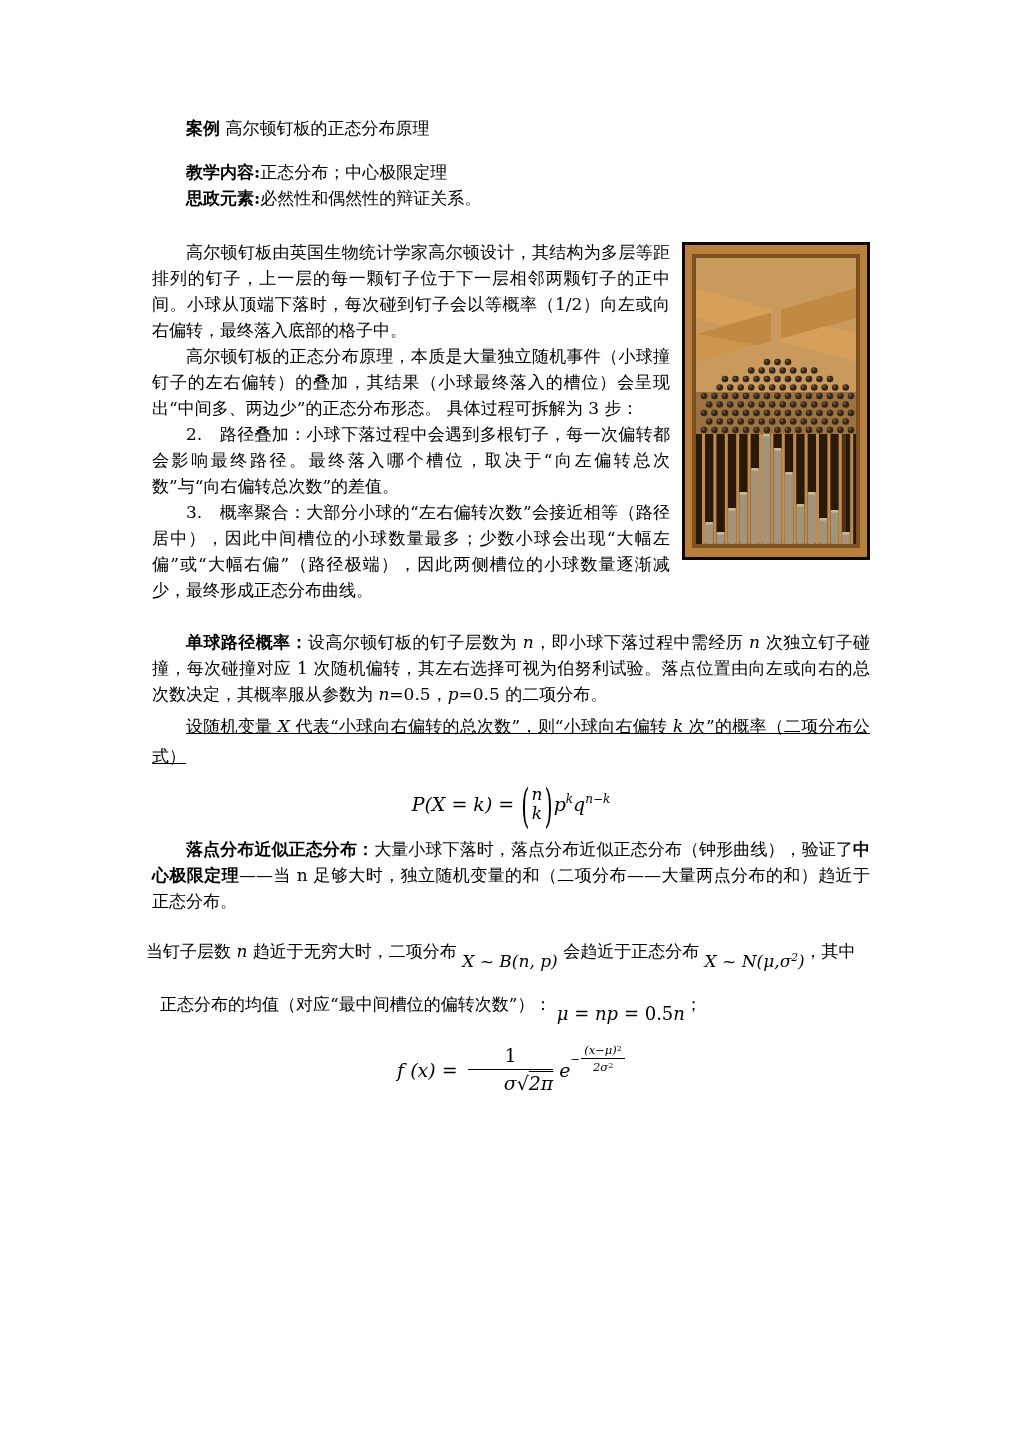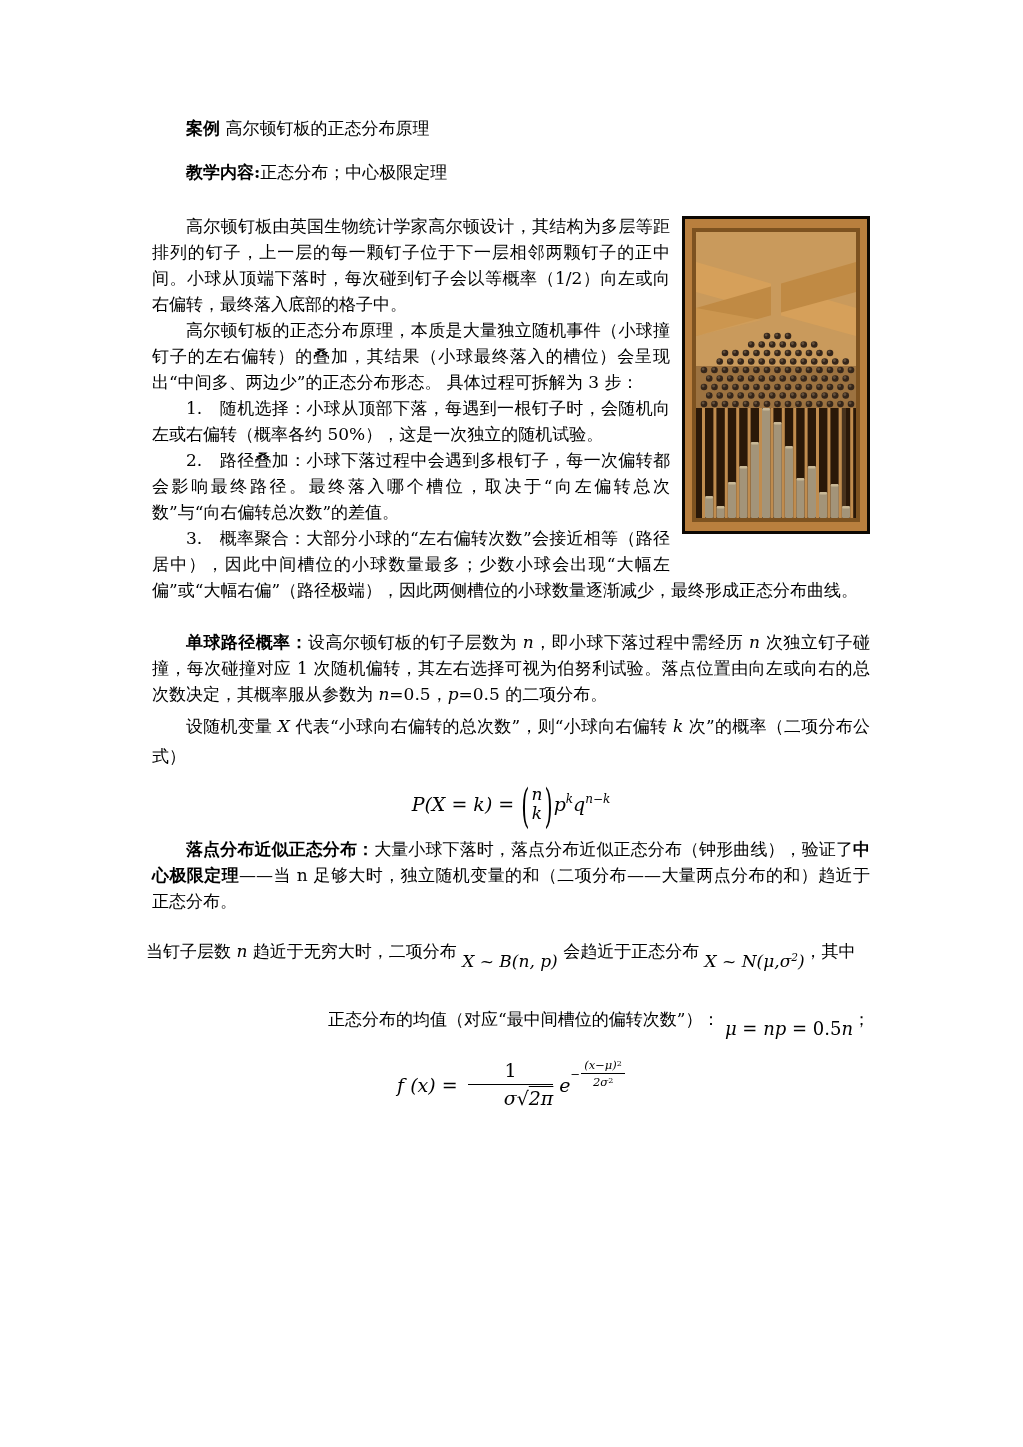--- a/index.html
+++ b/index.html
@@ -12,23 +12,23 @@
   p{margin:0;line-height:26px;text-align:justify;}
   .indent{text-indent:2em;}
   .title{margin-bottom:18px;}
   .meta-block{margin-bottom:28px;}
   .b{font-weight:bold;}
   .i{font-style:italic;font-family:"DejaVu Serif",serif;}
   .sup{font-size:0.62em;vertical-align:0.55em;}
   .low{position:relative;top:10px;}
   .fm{font-size:18px;}
   .mt{margin-top:26px;}
-  .setvar{line-height:30px;margin-top:4px;}
+  .setvar{line-height:30px;margin-top:4px;text-decoration:underline;}
   .limit-line{line-height:34px;margin-top:16px;margin-left:-6px;text-align:left;}
-  .spec{line-height:34px;margin-top:34px;padding-left:8px;text-align:right;}
+  .spec{line-height:34px;margin-top:19px;padding-left:8px;text-align:left;}
   
   .galton-float{
     float:right;width:188px;height:318px;
     margin:3px 0 28px 12px;
   }
   .galton-float svg{display:block;width:188px;height:318px;}
   
   .formula{text-align:center;font-family:"DejaVu Serif",serif;}
   .f-binom{margin:16px 0 12px;font-size:19px;}
   .f-binom sup{font-size:12px;font-style:italic;}
@@ -51,20 +51,21 @@
 </style>
 </head>
 <body>
 
 <div class="page">
 
   <p class="indent title"><span class="b">案例</span><span> 高尔顿钉板的正态分布原理</span></p>
 
   <div class="meta-block">
     <p class="indent"><span class="b">教学内容:</span><span>正态分布；中心极限定理</span></p>
+    <p class="indent"><span class="b">思政元素:</span><span>必然性和偶然性的辩证关系。</span></p>
   </div>
 
   <div class="galton-float">
     <svg viewBox="0 0 188 318">
         <rect x="0" y="0" width="188" height="318" fill="#0d0803"></rect>
         <rect x="3" y="3" width="182" height="312" fill="#b97f3e"></rect>
         <rect x="10" y="12" width="168" height="294" fill="#7d5220"></rect>
         <rect x="14" y="16" width="160" height="286" fill="#c99a5c"></rect>
         <rect x="14" y="150" width="160" height="152" fill="#9c7240"></rect>
         <polygon points="14,46 14,76 174,120 174,92" fill="#d6a05a"></polygon>
@@ -326,21 +327,20 @@
         <circle cx="147.1" cy="187.1" r="1.4849999999999999" fill="#8a7258" opacity="0.55"></circle>
         <circle cx="158.5" cy="188" r="3.3" fill="#35261a"></circle>
         <circle cx="157.6" cy="187.1" r="1.4849999999999999" fill="#8a7258" opacity="0.55"></circle>
         <circle cx="169" cy="188" r="3.3" fill="#35261a"></circle>
         <circle cx="168.1" cy="187.1" r="1.4849999999999999" fill="#8a7258" opacity="0.55"></circle>
       </svg>
   </div>
 
   <p class="indent"><span>高尔顿钉板由英国生物统计学家高尔顿设计，其结构为多层等距排列的钉子，上一层的每一颗钉子位于下一层相邻两颗钉子的正中间。小球从顶端下落时，每次碰到钉子会以等概率（1/2）向左或向右偏转，最终落入底部的格子中。</span></p>
   <p class="indent"><span>高尔顿钉板的正态分布原理，本质是大量独立随机事件（小球撞钉子的左右偏转）的叠加，其结果（小球最终落入的槽位）会呈现出“中间多、两边少”的正态分布形态。 具体过程可拆解为 3 步：</span></p>
-  <p class="indent"><span>1.　随机选择：小球从顶部下落，每遇到一根钉子时，会随机向左或右偏转（概率各约 50%），这是一次独立的随机试验。</span></p>
   <p class="indent"><span>2.　路径叠加：小球下落过程中会遇到多根钉子，每一次偏转都会影响最终路径。最终落入哪个槽位，取决于“向左偏转总次数”与“向右偏转总次数”的差值。</span></p>
   <p class="indent"><span>3.　概率聚合：大部分小球的“左右偏转次数”会接近相等（路径居中），因此中间槽位的小球数量最多；少数小球会出现“大幅左偏”或“大幅右偏”（路径极端），因此两侧槽位的小球数量逐渐减少，最终形成正态分布曲线。</span></p>
 
   <p class="indent mt"><span class="b">单球路径概率：</span><span>设高尔顿钉板的钉子层数为 </span><span class="i">n</span><span>，即小球下落过程中需经历 </span><span class="i">n</span><span> 次独立钉子碰撞，每次碰撞对应 1 次随机偏转，其左右选择可视为伯努利试验。落点位置由向左或向右的总次数决定，其概率服从参数为 </span><span class="i">n</span><span>=0.5，</span><span class="i">p</span><span>=0.5 的二项分布。</span></p>
   <p class="indent setvar"><span>设随机变量 </span><span class="i">X</span><span> 代表“小球向右偏转的总次数”，则“小球向右偏转 </span><span class="i">k</span><span> 次”的概率（二项分布公式）</span></p>
 
   <div class="formula f-binom">
     <span class="i">P(X = k) = </span><span class="bigp">(</span><span class="stack"><span>n</span><span>k</span></span><span class="bigp">)</span><span class="i">p</span><sup>k</sup><span class="i">q</span><sup>n−k</sup>
   </div>
 

